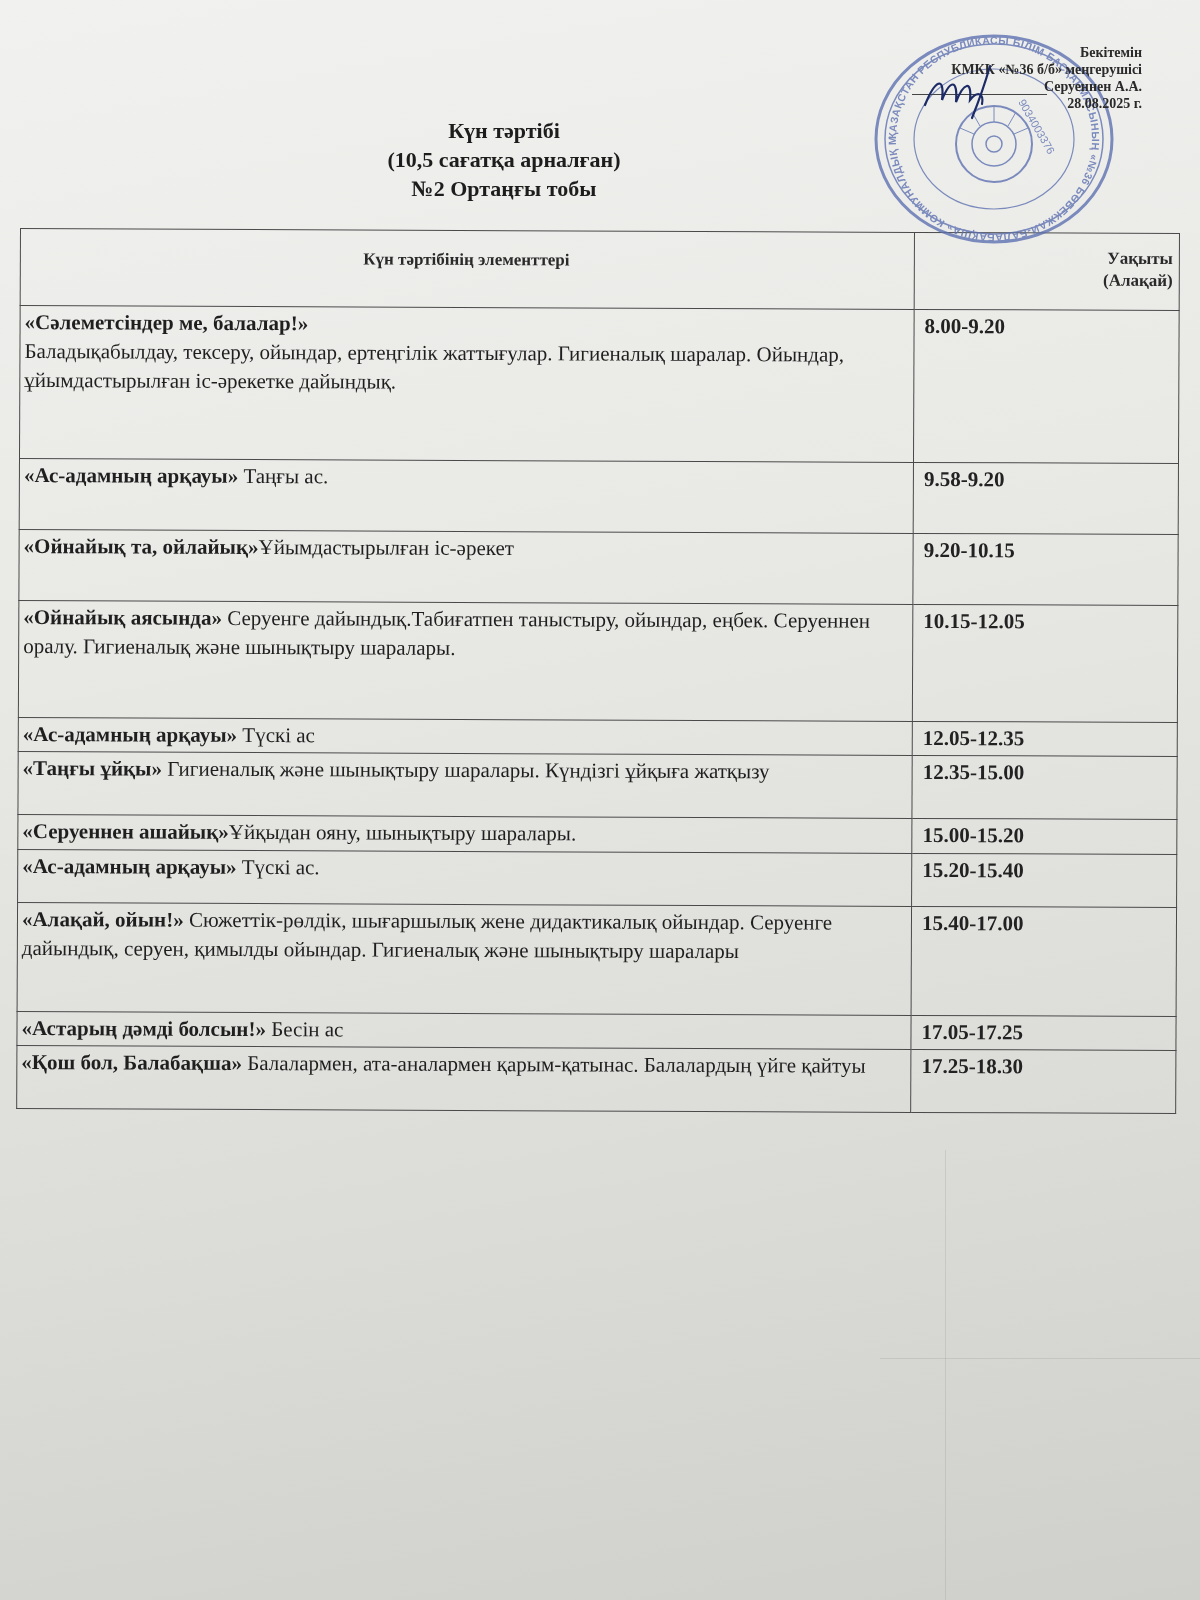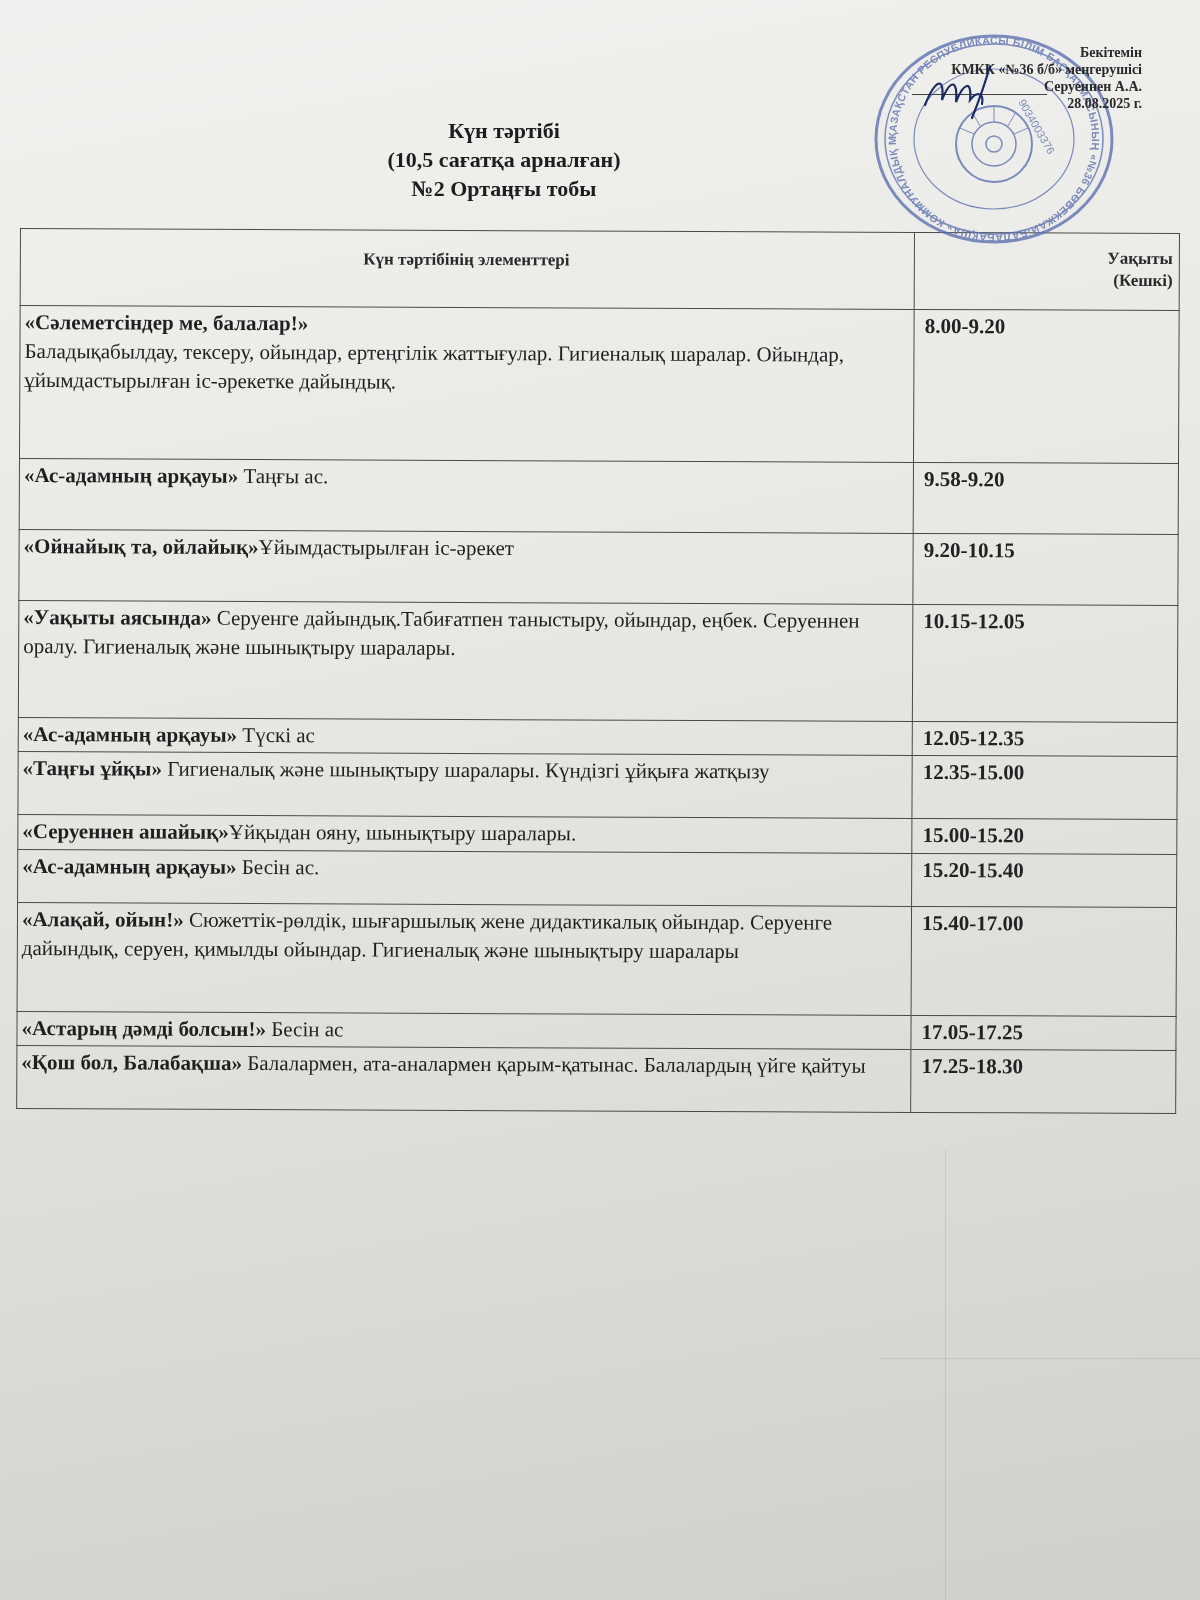--- a/index.html
+++ b/index.html
@@ -191,21 +191,21 @@
     <div>(10,5 сағатқа арналған)</div>
     <div>№2 Ортаңғы тобы</div>
   </div>
 
   <table class="schedule">
     <thead>
       <tr>
         <th class="col-elements">Күн тәртібінің элементтері</th>
         <th class="col-time">
           <span>Уақыты</span><br>
-          <span>(Кешкі)</span>
+          <span>(Алақай)</span>
         </th>
       </tr>
     </thead>
     <tbody>
       <tr class="tall-1">
         <td>
           <span class="act-title-block">«Сәлеметсіндер ме, балалар!»</span>
           <span>Баладықабылдау, тексеру, ойындар, ертеңгілік жаттығулар. Гигиеналық шаралар. Ойындар, ұйымдастырылған іс-әрекетке дайындық.</span>
         </td>
         <td class="time">8.00-9.20</td>
@@ -217,21 +217,21 @@
         <td class="time">9.58-9.20</td>
       </tr>
       <tr class="med">
         <td>
           <span class="act-title">«Ойнайық та, ойлайық»</span><span>Ұйымдастырылған іс-әрекет</span>
         </td>
         <td class="time">9.20-10.15</td>
       </tr>
       <tr class="tall-2">
         <td>
-          <span class="act-title">«Уақыты аясында»</span><span> Серуенге дайындық.Табиғатпен таныстыру, ойындар, еңбек. Серуеннен оралу. Гигиеналық және шынықтыру шаралары.</span>
+          <span class="act-title">«Ойнайық аясында»</span><span> Серуенге дайындық.Табиғатпен таныстыру, ойындар, еңбек. Серуеннен оралу. Гигиеналық және шынықтыру шаралары.</span>
         </td>
         <td class="time">10.15-12.05</td>
       </tr>
       <tr class="short">
         <td>
           <span class="act-title">«Ас-адамның  арқауы»</span><span> Түскі ас</span>
         </td>
         <td class="time">12.05-12.35</td>
       </tr>
       <tr class="two">
@@ -241,21 +241,21 @@
         <td class="time">12.35-15.00</td>
       </tr>
       <tr class="short2">
         <td>
           <span class="act-title">«Серуеннен ашайық»</span><span>Ұйқыдан ояну, шынықтыру шаралары.</span>
         </td>
         <td class="time">15.00-15.20</td>
       </tr>
       <tr class="meal3">
         <td>
-          <span class="act-title">«Ас-адамның  арқауы»</span><span> Бесін ас.</span>
+          <span class="act-title">«Ас-адамның  арқауы»</span><span> Түскі ас.</span>
         </td>
         <td class="time">15.20-15.40</td>
       </tr>
       <tr class="tall-3">
         <td>
           <span class="act-title">«Алақай, ойын!»</span><span> Сюжеттік-рөлдік, шығаршылық жене дидактикалық ойындар. Серуенге дайындық, серуен, қимылды ойындар. Гигиеналық және шынықтыру шаралары</span>
         </td>
         <td class="time">15.40-17.00</td>
       </tr>
       <tr class="short">

